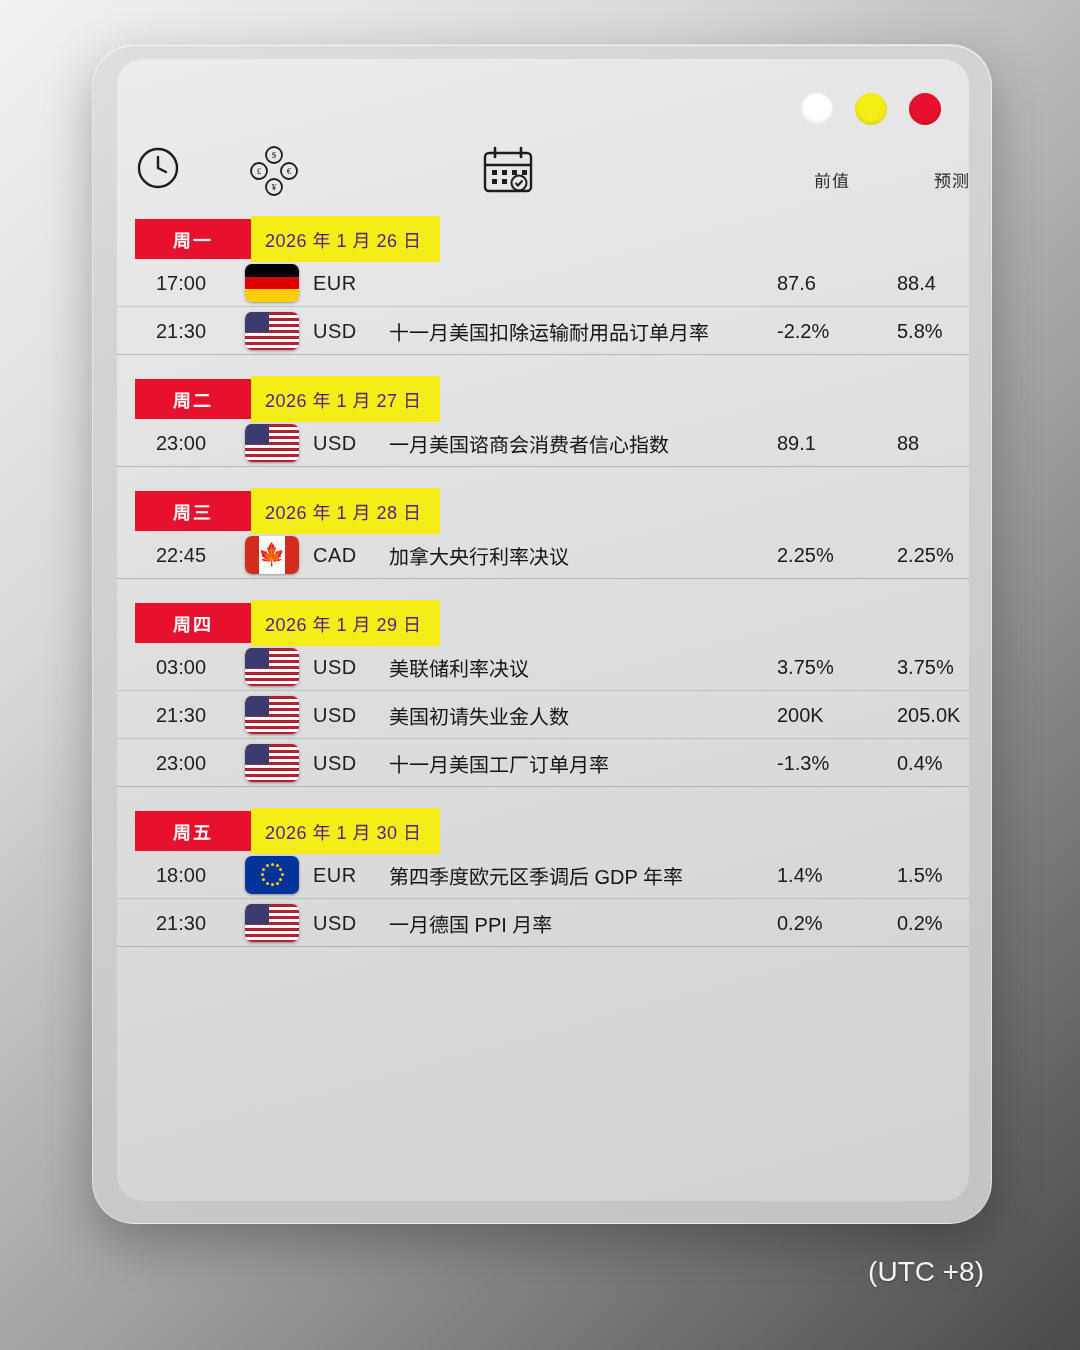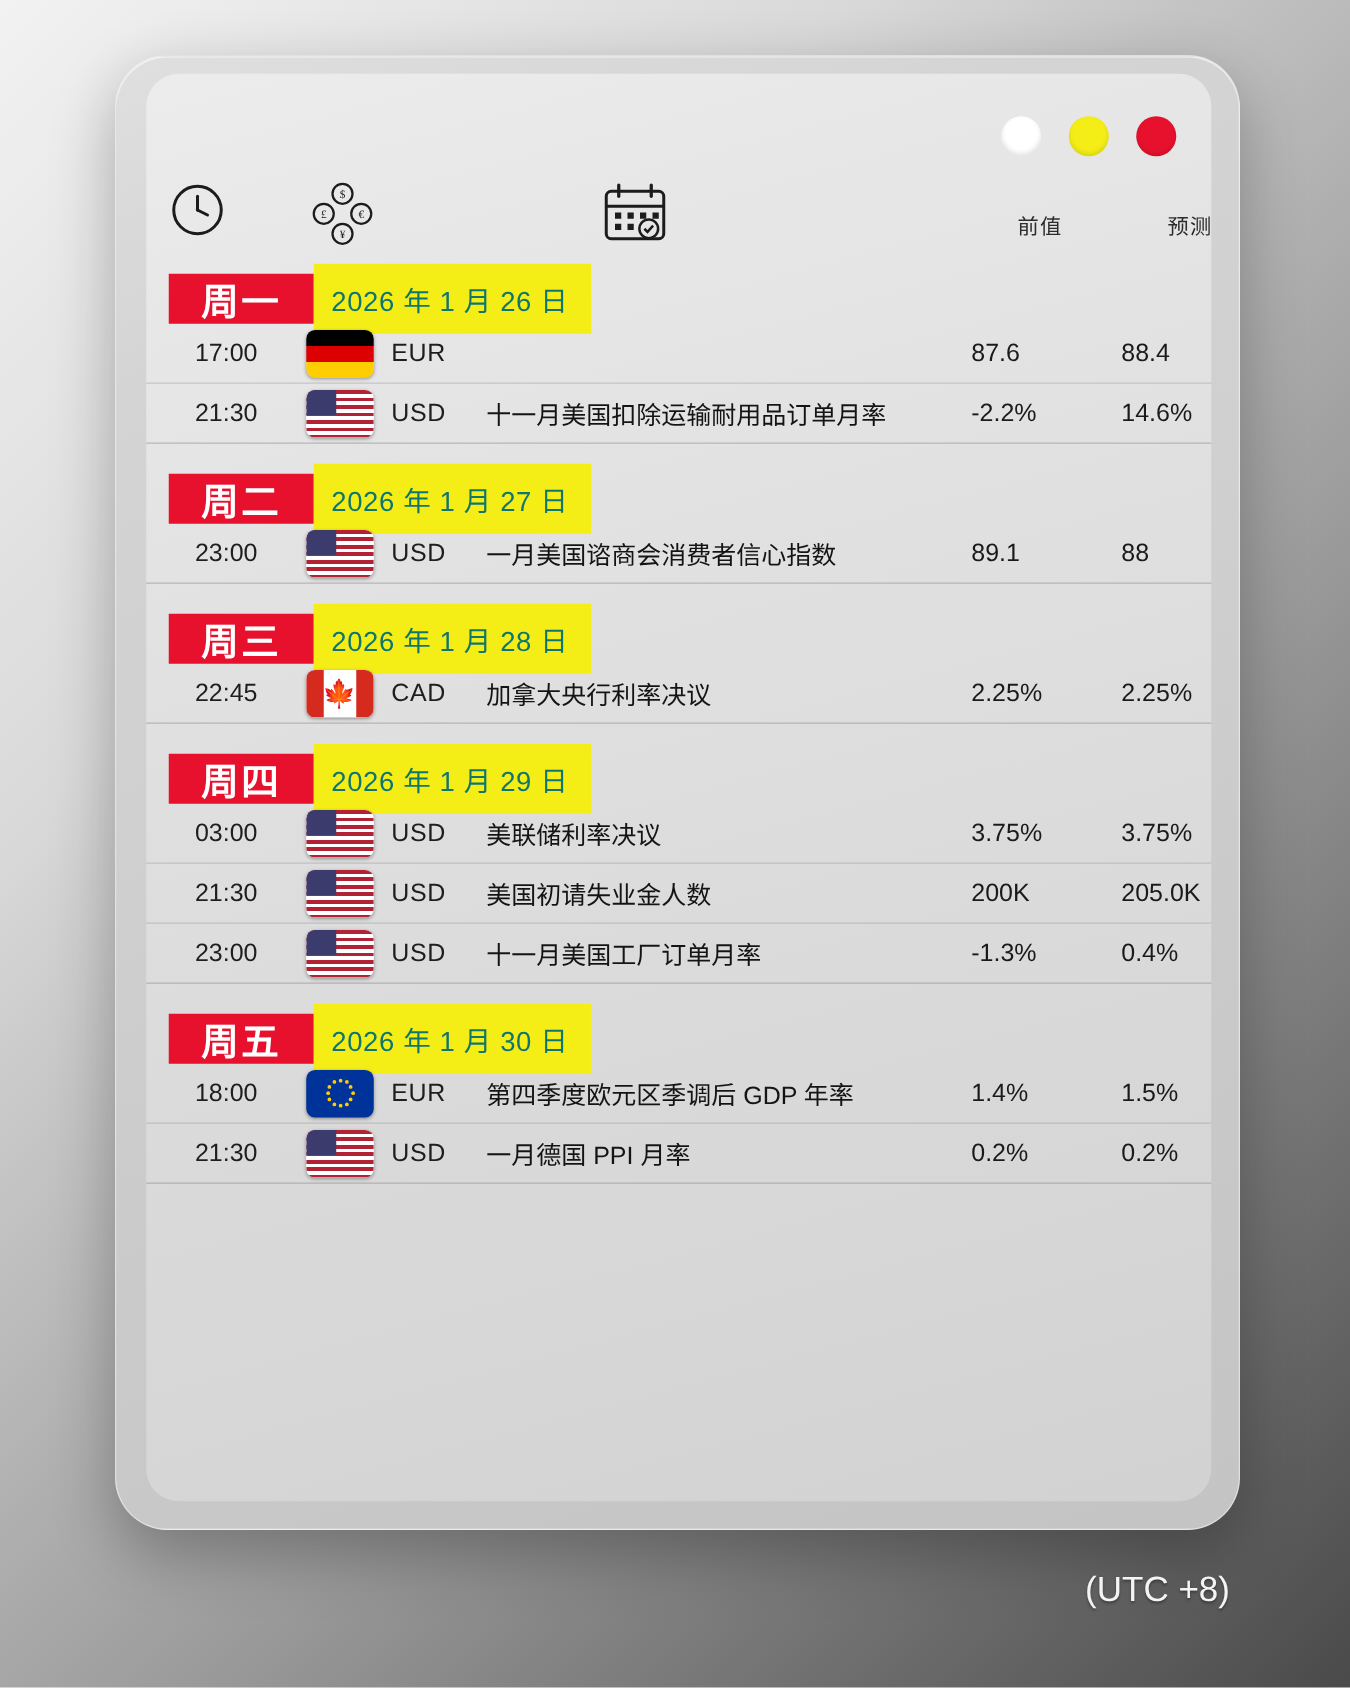--- a/index.html
+++ b/index.html
@@ -55,29 +55,29 @@
 
   
   #table { position: absolute; left: 0; right: 0; top: 160px; }
 
   .day-head {
     display: flex; align-items: center; height: 40px;
     margin: 0 0 0 0;
   }
   .day-head .pill-red {
     background: #e8112d; color: #ffffff;
-    font-size: 30px; font-weight: 700;
+    font-size: 18px; font-weight: 700;
     width: 116px; height: 40px;
     display: flex; align-items: center; justify-content: center;
     margin-left: 18px;
     letter-spacing: 2px;
   }
   .day-head .pill-yellow {
-    background: #f5ee16; color: #0f766e;
-    font-size: 22px; height: 56px;
+    background: #f5ee16; color: #4c1d95;
+    font-size: 18px; height: 46px;
     display: flex; align-items: center;
     padding: 0 18px 0 14px;
     letter-spacing: 0.5px;
   }
   .day-gap { height: 24px; }
 
   .row {
     position: relative;
     height: 48px;
     border-bottom: 1px solid rgba(120,120,120,0.28);
@@ -216,21 +216,21 @@
         </div>
         <div class="row last">
           <span class="time">21:30</span>
           <span class="flag flag-us">
             <span class="stripes"></span>
             <span class="canton"></span>
           </span>
           <span class="ccy">USD</span>
           <span class="event">十一月美国扣除运输耐用品订单月率</span>
           <span class="prev">-2.2%</span>
-          <span class="fcst">14.6%</span>
+          <span class="fcst">5.8%</span>
         </div>
         <div class="day-gap"></div>
         <div class="day-head">
           <span class="pill-red">周二</span>
           <span class="pill-yellow">2026 年 1 月 27 日</span>
         </div>
         <div class="row last">
           <span class="time">23:00</span>
           <span class="flag flag-us">
             <span class="stripes"></span>

